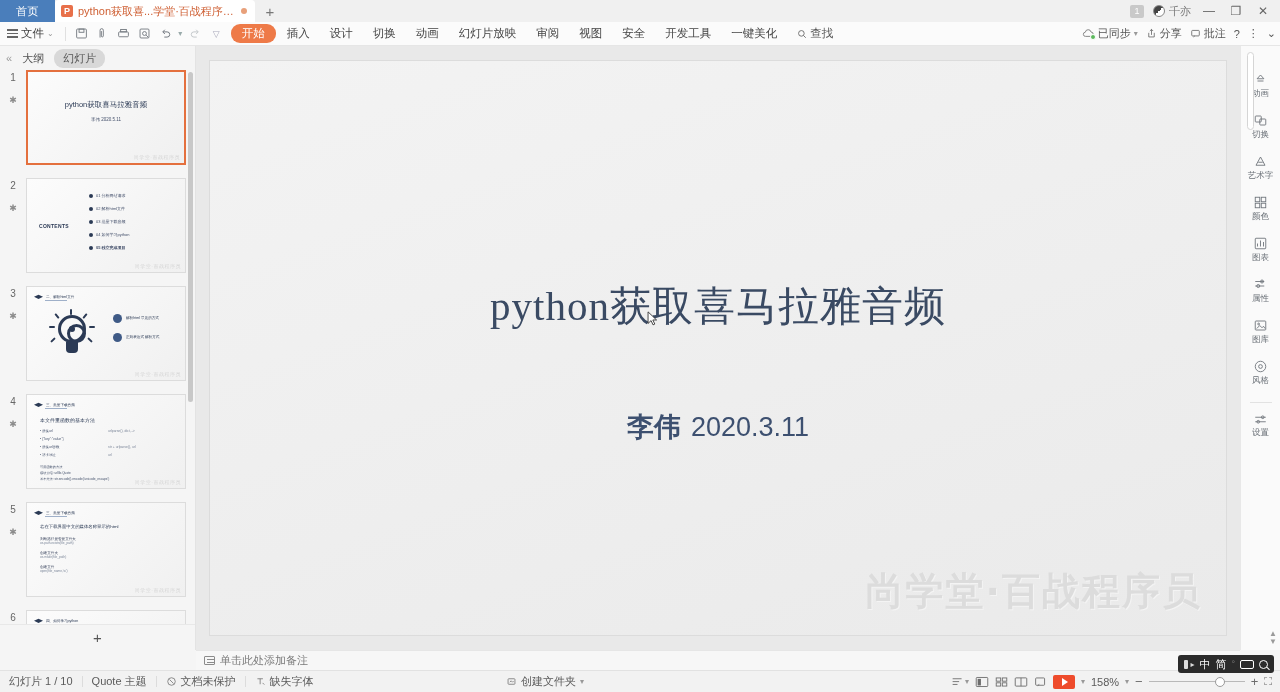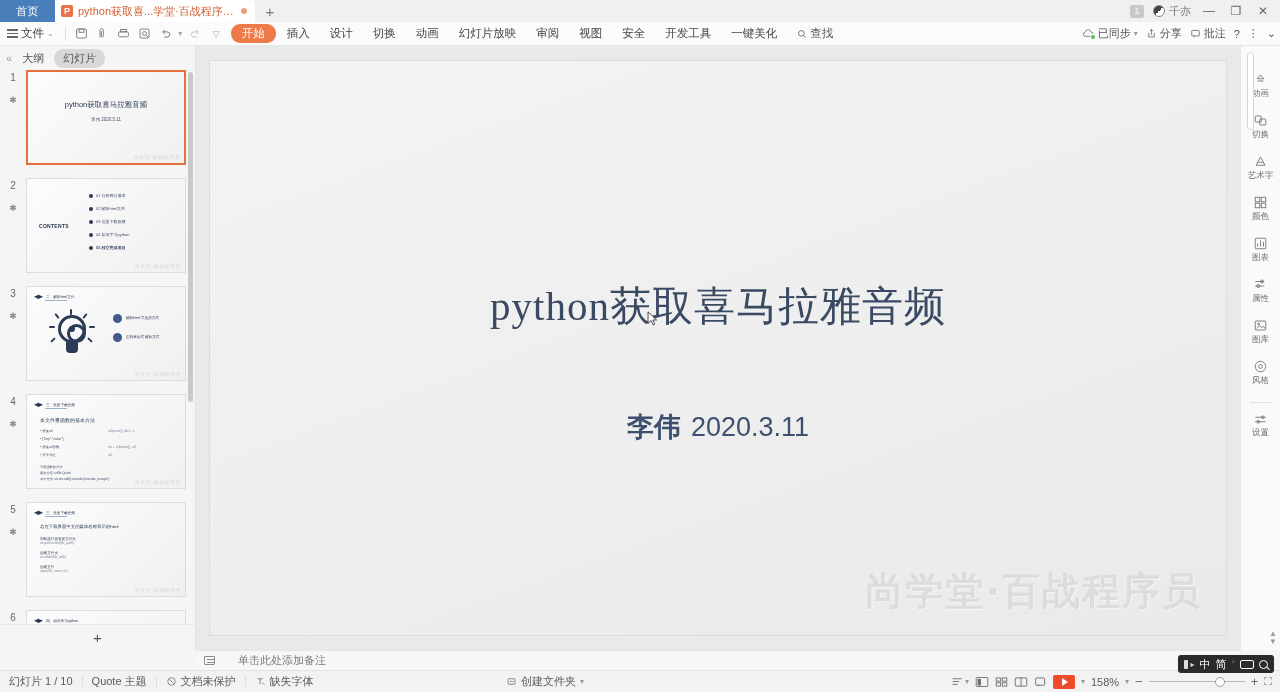--- a/index.html
+++ b/index.html
@@ -228,21 +228,21 @@
   .rail-div { width: 22px; height: 1px; background: #e2e2e2; margin: 2px 0 10px; }
   .rail-arrows {
     position: absolute; right: 3px; bottom: 4px; font-size: 8px; color: #9a9a9a;
     display: flex; flex-direction: column; line-height: 1;
   }
 
   
   .notes {
     position: absolute; left: 196px; right: 40px; bottom: 22px; height: 20px;
     background: #f7f7f7; border-top: 1px solid #e6e6e6;
-    display: flex; align-items: center; gap: 23px; padding-left: 8px;
+    display: flex; align-items: center; gap: 5px; padding-left: 8px;
     font-size: 11px; color: #7a7a7a;
   }
   .notes-ico { width: 11px; height: 9px; border: 1px solid #8b8b8b; border-radius: 1px;
     position: relative; }
   .notes-ico:after { content: ''; position: absolute; left: 2px; top: 2px;
     width: 7px; height: 1px; background: #8b8b8b; box-shadow: 0 3px 0 #8b8b8b; }
 
   
   .status {
     position: absolute; left: 0; right: 0; bottom: 0; height: 22px;

